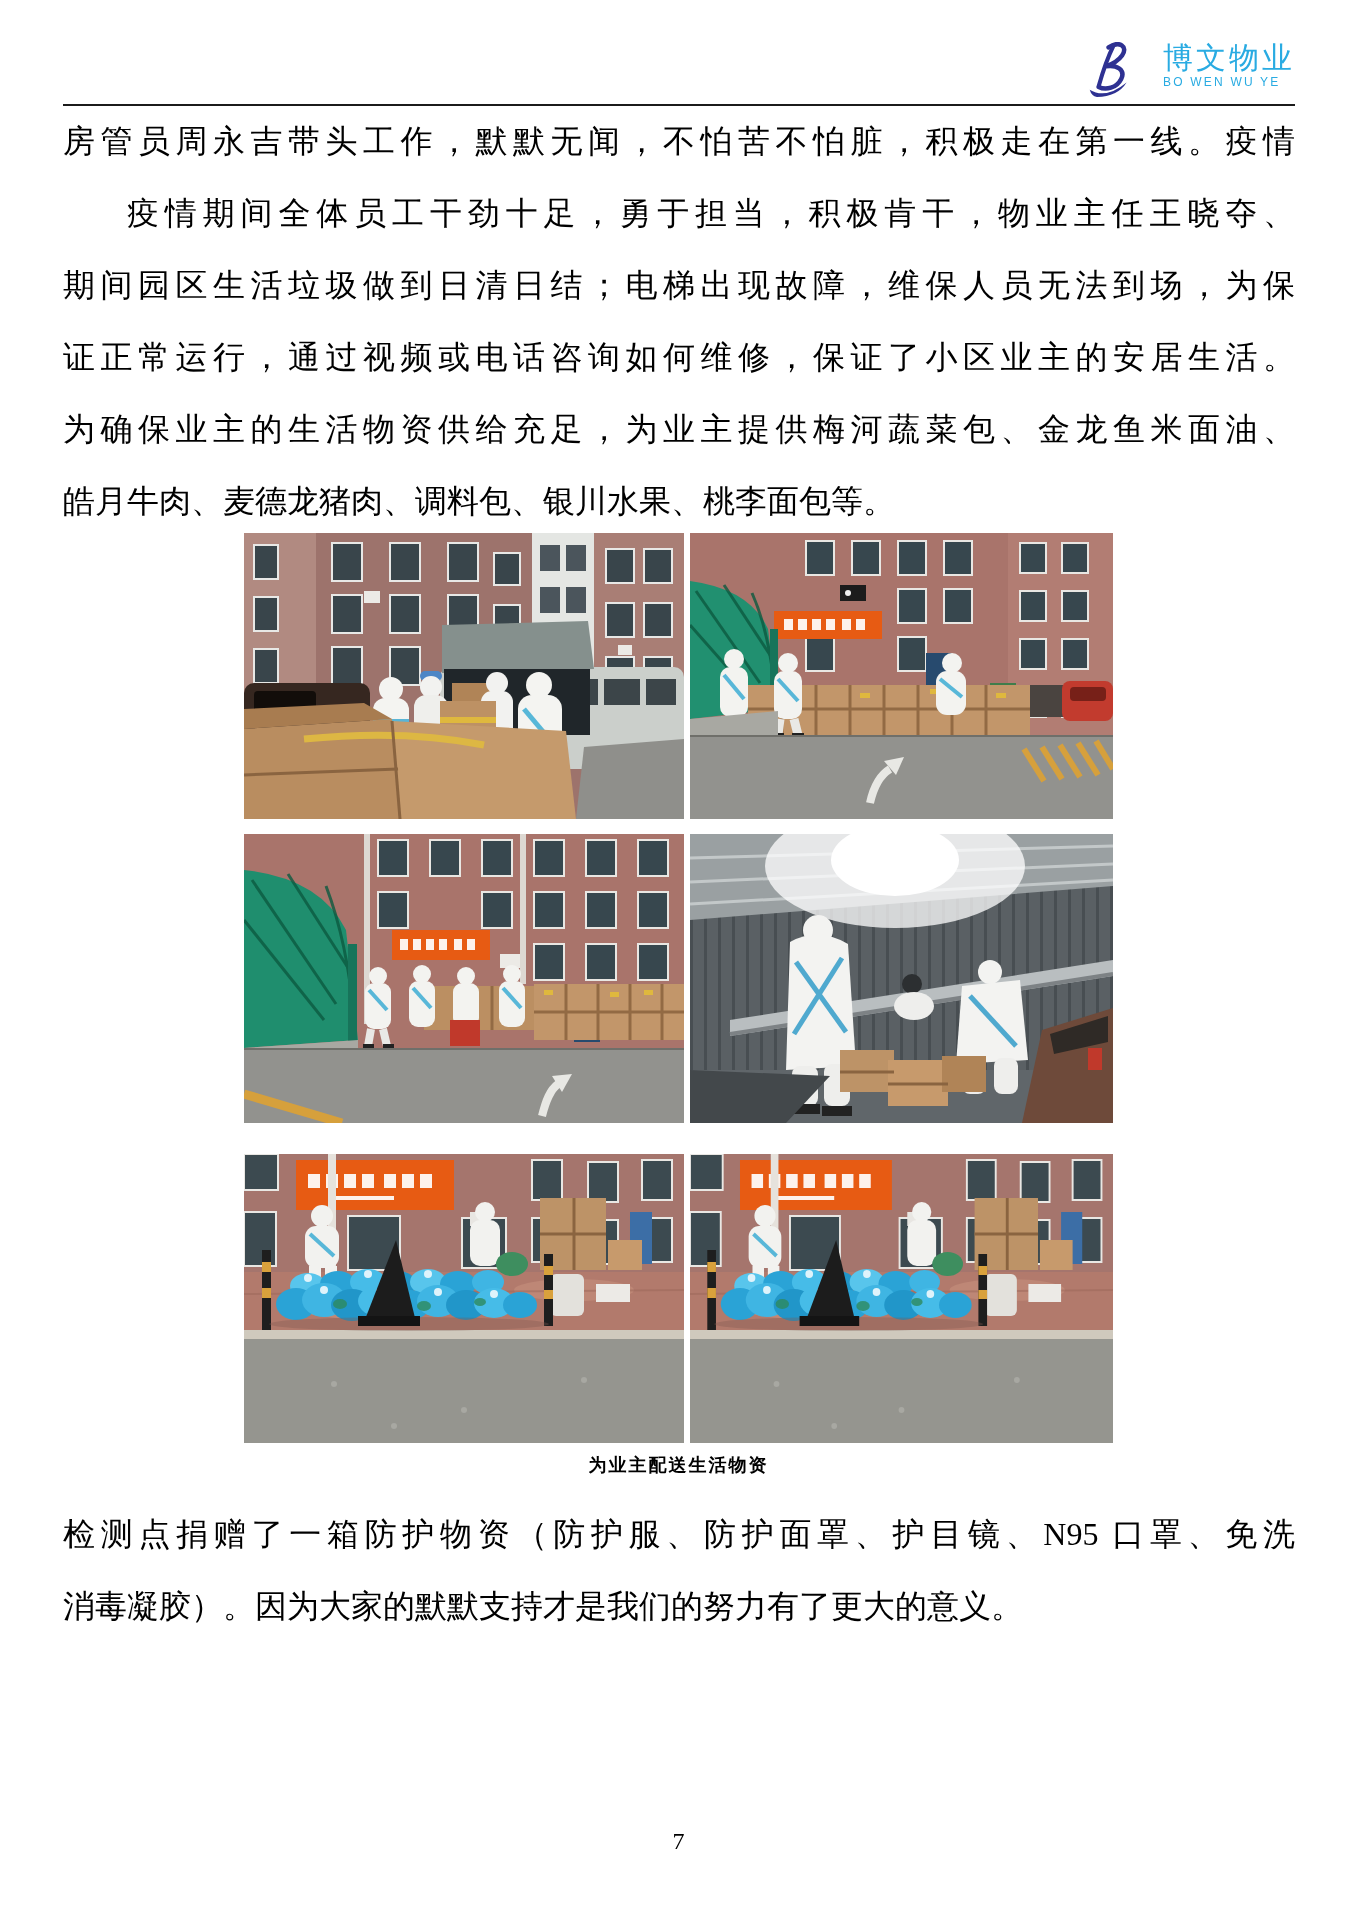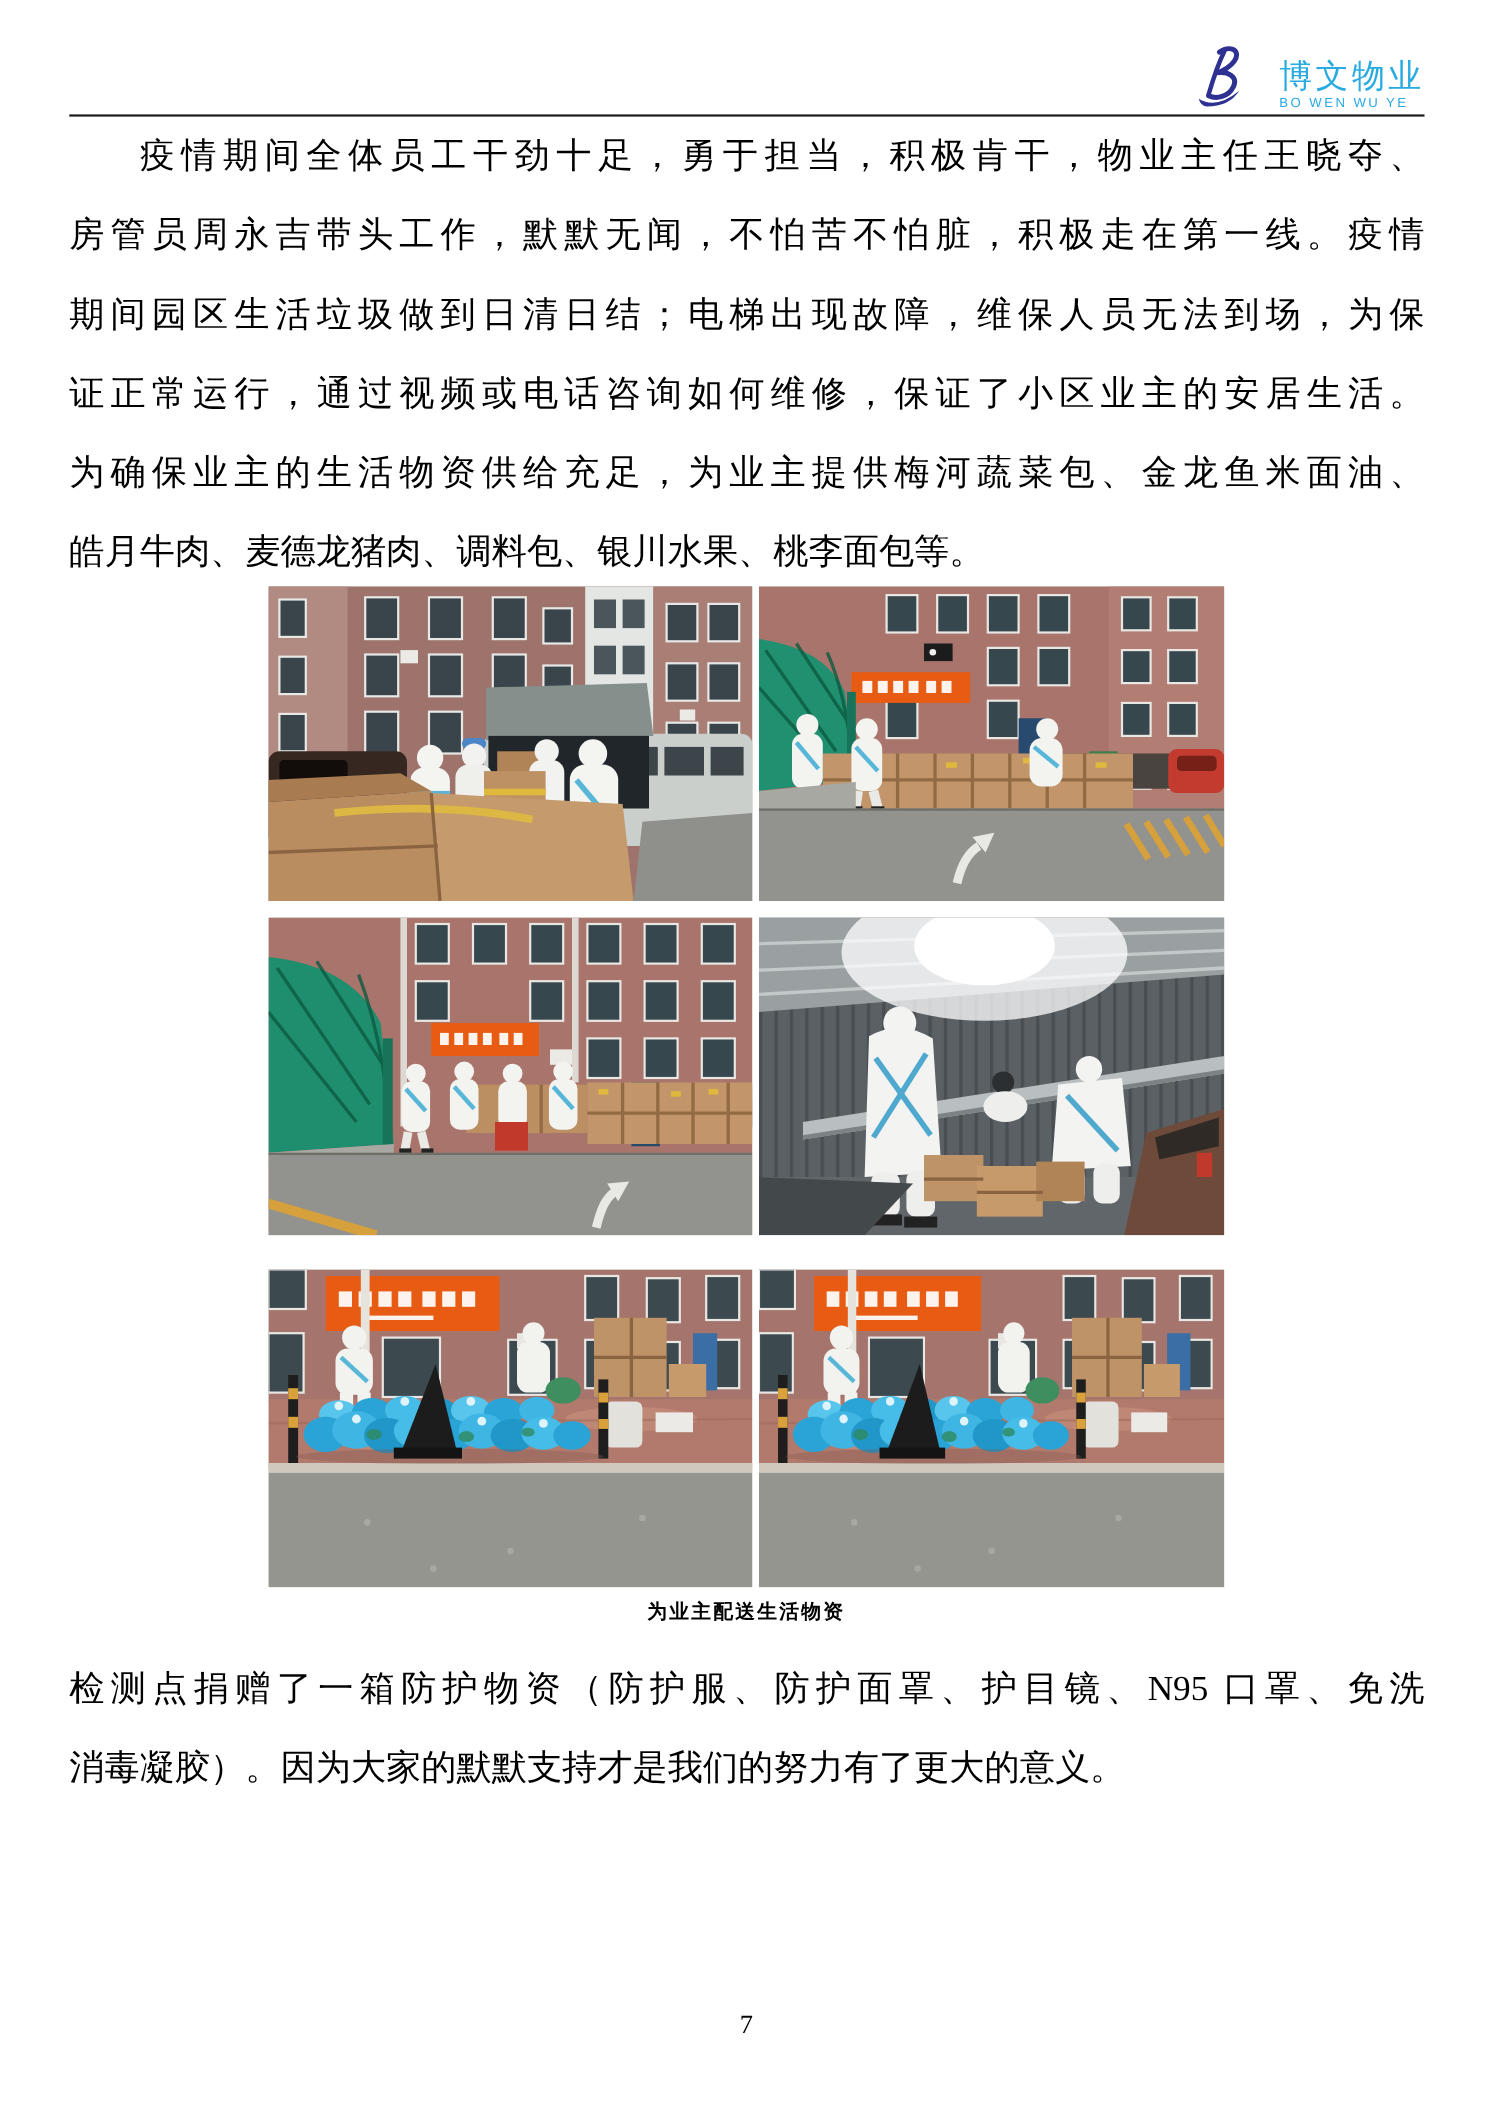--- a/index.html
+++ b/index.html
@@ -1,21 +1,21 @@
 <!DOCTYPE html>
 <html><head>
 <meta charset="utf-8">
 <style>
   html,body { margin:0; padding:0; background:#ffffff; }
   .page {
     position:relative; width:1357px; height:1920px; background:#fff;
     font-family:"Liberation Serif","DejaVu Serif",serif; color:#000; overflow:hidden;
   }
   
-  .logo { position:absolute; top:42px; right:62px; display:flex; align-items:flex-end; gap:22px;
+  .logo { position:absolute; top:42px; right:62px; display:flex; align-items:flex-start; gap:22px;
           font-family:"Liberation Sans","DejaVu Sans",sans-serif; }
   .logo-mark { width:54px; height:58px; display:block; }
   .logo-text { display:flex; flex-direction:column; line-height:1.05; }
   .logo-cn { font-size:30px; letter-spacing:3px; color:#29abe2; font-weight:500; }
   .logo-en { font-size:12px; letter-spacing:2.2px; color:#29abe2; margin-top:2px; }
   .hrule { position:absolute; left:63px; top:104px; width:1232px; height:2px; background:#1b1b1b; }
   
   .para { position:absolute; left:63px; width:1232px; font-size:32px; }
   .line { height:72px; line-height:72px; white-space:nowrap; }
   .jline { text-align:justify; text-align-last:justify; text-justify:inter-character; white-space:normal; }
@@ -41,22 +41,22 @@
       </svg>
     </span>
     <span class="logo-text">
       <span class="logo-cn">博文物业</span>
       <span class="logo-en">BO WEN WU YE</span>
     </span>
   </div>
   <div class="hrule"></div>
 
   <div class="para" style="top:105px">
+    <div class="line jline">房管员周永吉带头工作，默默无闻，不怕苦不怕脏，积极走在第一线。疫情</div>
     <div class="line jline indent">疫情期间全体员工干劲十足，勇于担当，积极肯干，物业主任王晓夺、</div>
-    <div class="line jline">房管员周永吉带头工作，默默无闻，不怕苦不怕脏，积极走在第一线。疫情</div>
     <div class="line jline">期间园区生活垃圾做到日清日结；电梯出现故障，维保人员无法到场，为保</div>
     <div class="line jline">证正常运行，通过视频或电话咨询如何维修，保证了小区业主的安居生活。</div>
     <div class="line jline">为确保业主的生活物资供给充足，为业主提供梅河蔬菜包、金龙鱼米面油、</div>
     <div class="line">皓月牛肉、麦德龙猪肉、调料包、银川水果、桃李面包等。</div>
   </div>
 
   <figure class="ph" style="left:244px;top:533px;width:440px;height:286px">
     <svg viewBox="0 0 440 286" preserveAspectRatio="none">
       <rect width="440" height="286" fill="#9d736c"></rect>
       <rect width="72" height="286" fill="#b18a81"></rect>

